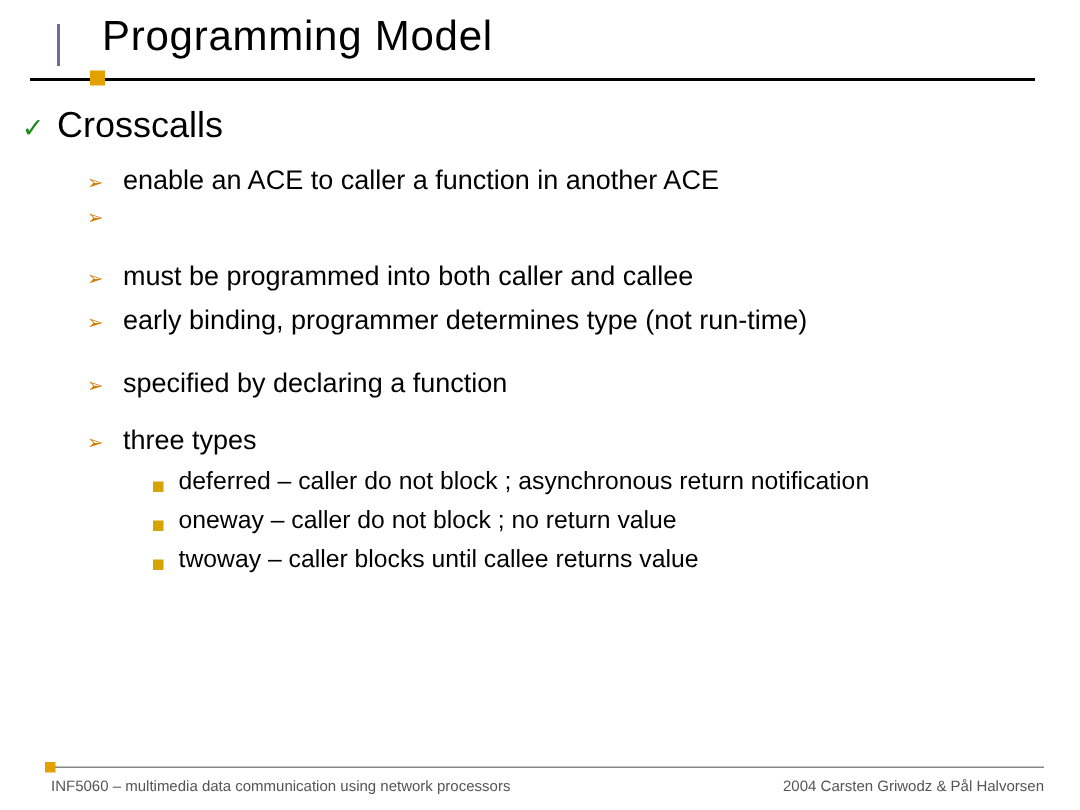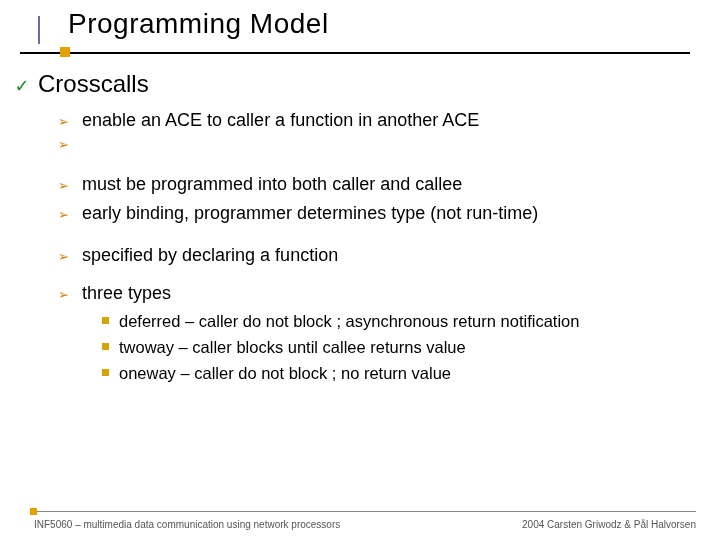--- a/index.html
+++ b/index.html
@@ -81,21 +81,21 @@
     font-size: 13px;
     line-height: 1.4;
     width: 14px;
   }
   .arrow-text {
     font-size: 18px;
     line-height: 1.35;
   }
   .square-row {
     display: flex;
-    align-items: flex-start;
+    align-items: center;
     gap: 10px;
     padding-left: 88px;
     margin: 4px 0;
   }
   .square-mark {
     width: 7px;
     height: 7px;
     background: #d4a500;
     flex: 0 0 7px;
     margin-top: 7px;
@@ -181,25 +181,25 @@
     <div class="arrow-row">
       <span class="arrow-mark">➢</span>
       <span class="arrow-text">three types</span>
     </div>
     <div class="square-row">
       <span class="square-mark"></span>
       <span class="square-text">deferred – caller do not block ; asynchronous return notification</span>
     </div>
     <div class="square-row">
       <span class="square-mark"></span>
-      <span class="square-text">twoway – caller blocks until callee returns value</span>
+      <span class="square-text">oneway – caller do not block ; no return value</span>
     </div>
     <div class="square-row">
       <span class="square-mark"></span>
-      <span class="square-text">oneway – caller do not block ; no return value</span>
+      <span class="square-text">twoway – caller blocks until callee returns value</span>
     </div>
   </div>
 
 </div>
 
 <div class="footer-rule"></div>
 <div class="footer-accent"></div>
 <div class="footer">
   <span>INF5060 – multimedia data communication using network processors</span>
   <span>2004  Carsten Griwodz &amp; Pål Halvorsen</span>

